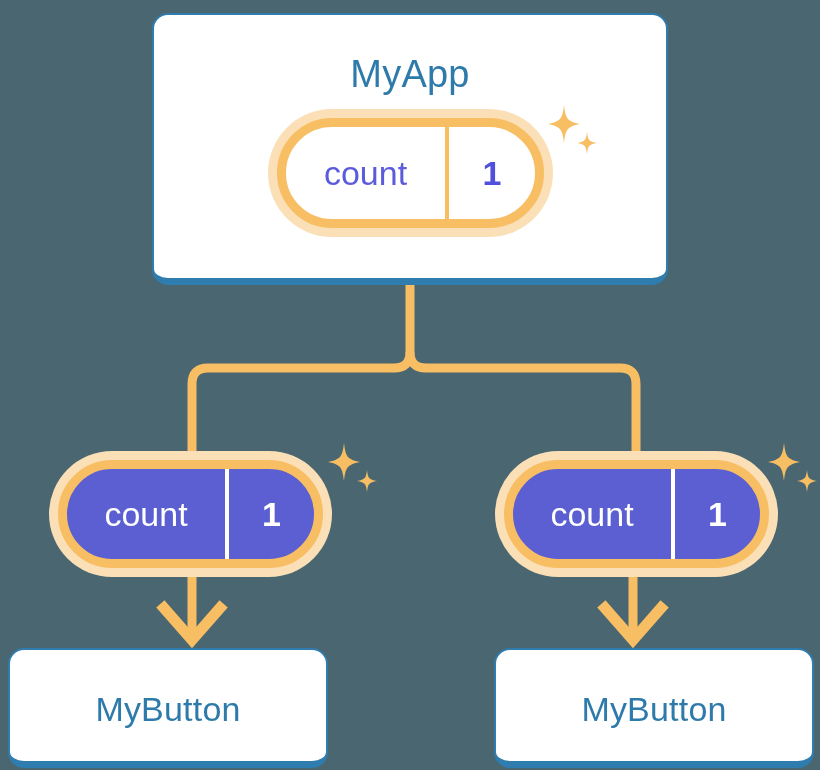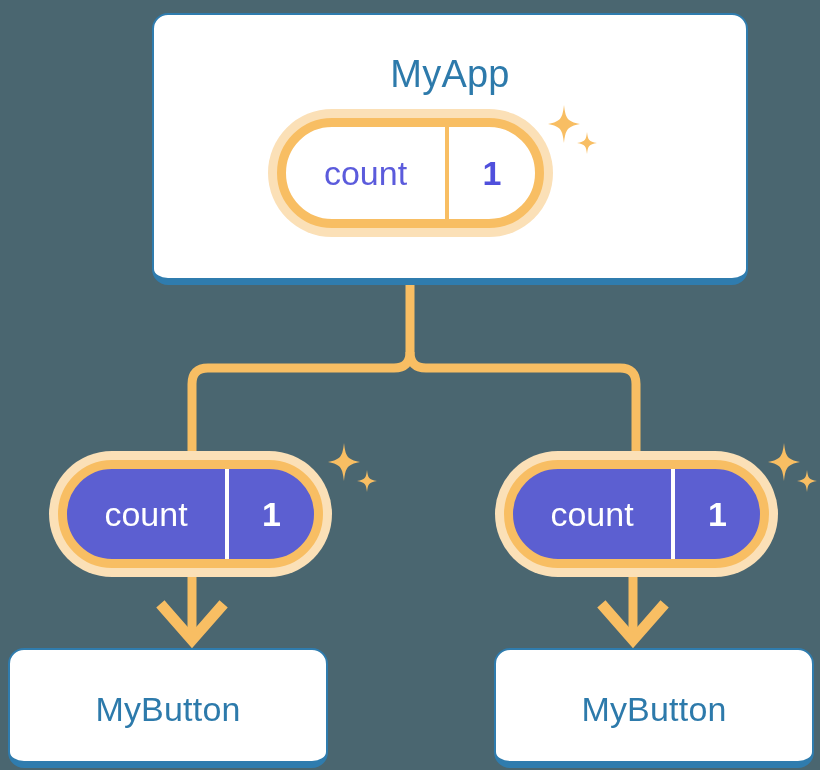--- a/index.html
+++ b/index.html
@@ -45,21 +45,21 @@
     text-align: center;
     color: #2d7aab;
     font-weight: 400;
     letter-spacing: 0.2px;
     white-space: nowrap;
   }
 
   #card-app {
     left: 152px;
     top: 13px;
-    width: 596px;
+    width: 516px;
     height: 272px;
   }
   #card-app .card-title {
     top: 38px;
     font-size: 38px;
   }
 
   #card-btn-left {
     left: 8px;
     top: 648px;

